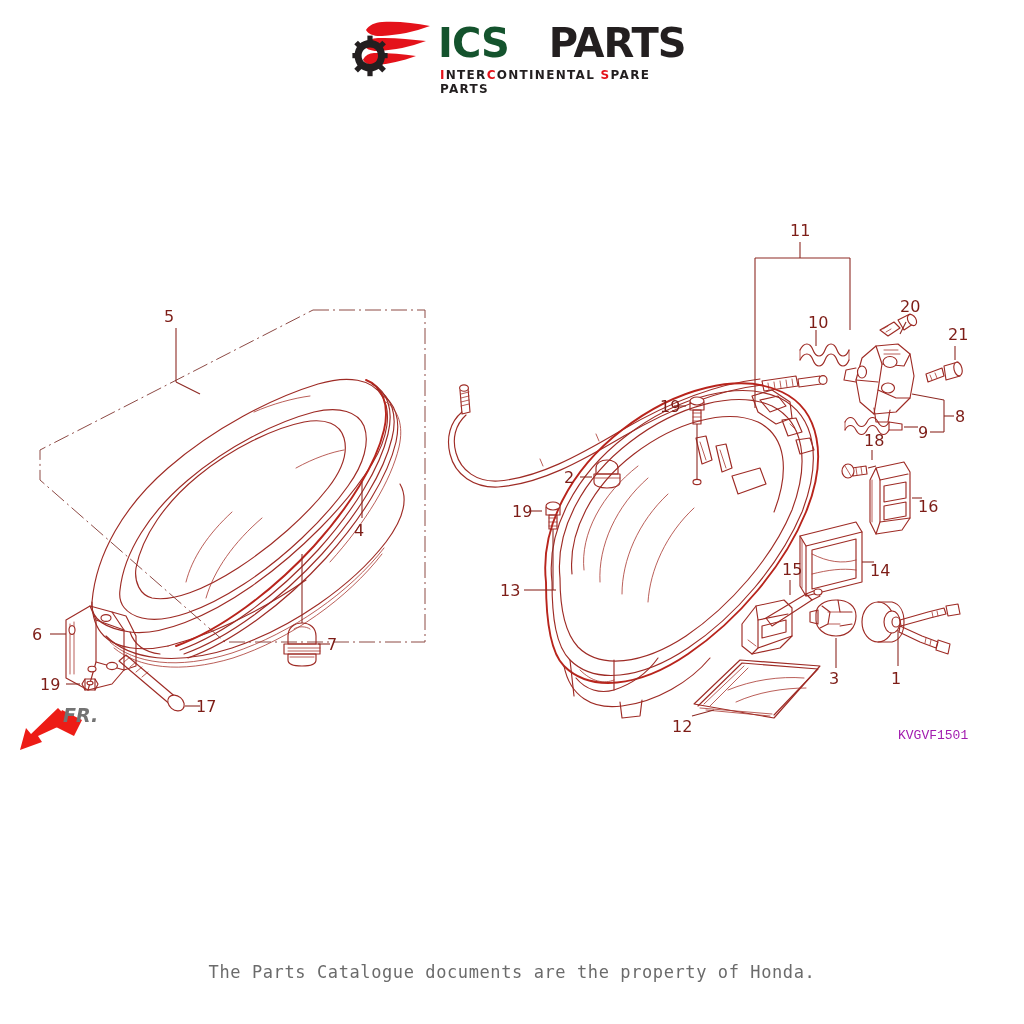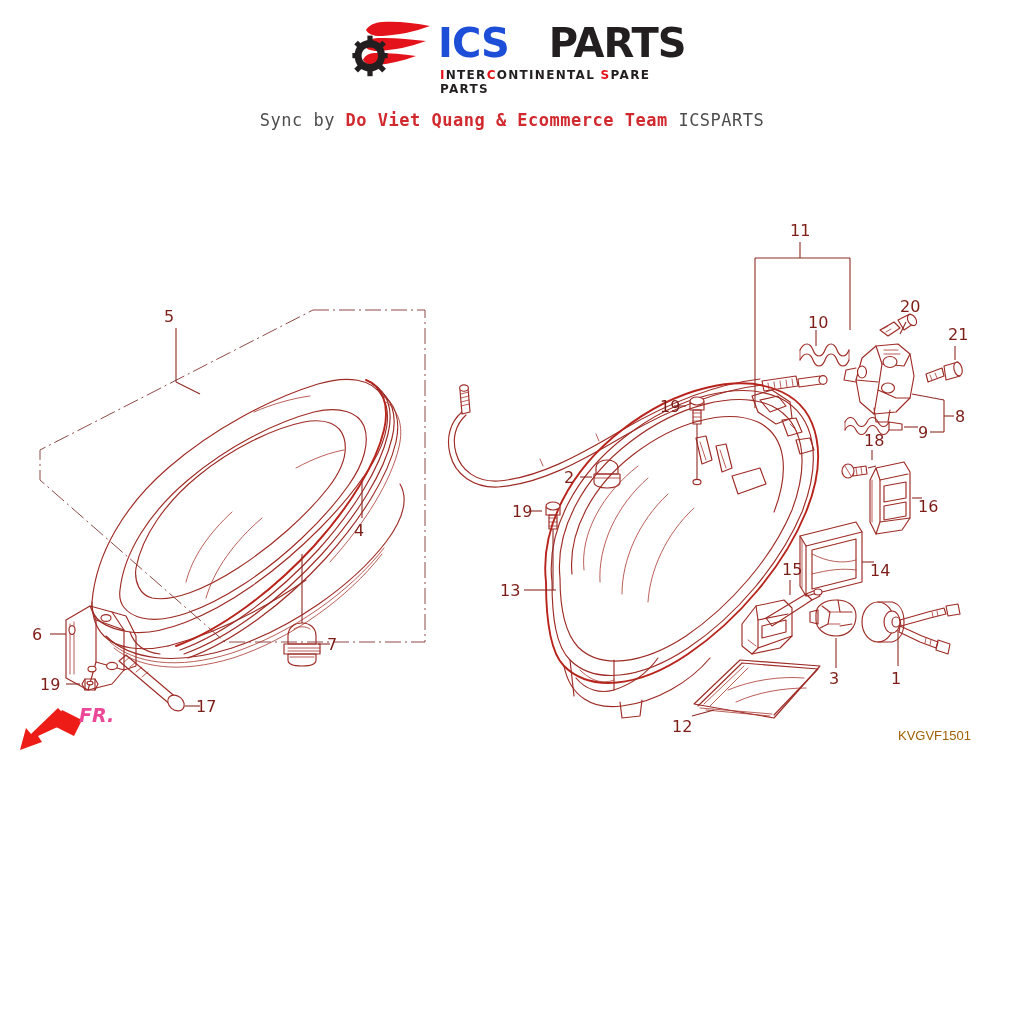--- a/index.html
+++ b/index.html
@@ -9,21 +9,21 @@
     overflow:hidden;position:relative;
   }
   #page{position:relative;width:1024px;height:1024px;}
 
   
   .header{position:absolute;left:0;top:0;width:1024px;height:150px;}
   .logo-wrap{position:absolute;left:352px;top:16px;width:330px;height:72px;}
   .logo-mark{position:absolute;left:0;top:4px;width:80px;height:62px;}
   .logo-text{position:absolute;left:86px;top:6px;font-family:"DejaVu Sans",sans-serif;
     font-weight:bold;font-size:40px;letter-spacing:-1px;line-height:42px;}
-  .logo-ics{color:#1d4ed8;}
+  .logo-ics{color:#14532d;}
   .logo-parts{color:#231f20;margin-left:40px;}
   .logo-sub{position:absolute;left:88px;top:52px;font-family:"DejaVu Sans",sans-serif;
     font-weight:bold;font-size:12px;letter-spacing:1.3px;color:#231f20;}
   .logo-sub .r{color:#E4121A;}
 
   .subtitle{position:absolute;left:0;top:110px;width:1024px;text-align:center;
     font-size:17px;color:#4d4d4d;letter-spacing:0.5px;}
   .subtitle .red{color:#d1292e;font-weight:bold;}
 
   
@@ -33,25 +33,25 @@
   
   .diagram{position:absolute;left:0;top:150px;width:1024px;height:640px;}
   svg{display:block;}
   .ln{fill:none;stroke:#9e2b25;stroke-width:1.15;stroke-linecap:round;stroke-linejoin:round;}
   .ln-b{fill:none;stroke:#b8241c;stroke-width:1.9;stroke-linecap:round;stroke-linejoin:round;}
   .ln-t{fill:none;stroke:#a8362f;stroke-width:0.8;stroke-linecap:round;stroke-linejoin:round;}
   .lead{fill:none;stroke:#8d2a24;stroke-width:1.1;}
   .chain{fill:none;stroke:#8d4a45;stroke-width:1.0;stroke-dasharray:16 4 2 4;}
   .num{font-family:"DejaVu Sans",sans-serif;font-size:16px;fill:#7d1d17;font-weight:normal;}
   .fill-w{fill:#ffffff;}
-  .code{position:absolute;left:898px;top:578px;font-family:Liberation Sans, sans-serif;
-    font-size:13px;color:#a16207;}
+  .code{position:absolute;left:898px;top:578px;font-family:Liberation Mono, monospace;
+    font-size:13px;color:#a21caf;}
   .fr{position:absolute;left:18px;top:556px;width:92px;height:52px;}
   .fr-txt{position:absolute;left:45px;top:-2px;font-family:"DejaVu Sans",sans-serif;
-    font-weight:bold;font-style:italic;font-size:19px;color:#ec4899;margin-left:16px;}
+    font-weight:bold;font-style:italic;font-size:19px;color:#737373;}
 </style>
 </head>
 <body>
 
 <div id="page">
 
   <div class="header">
 
     <div class="logo-wrap">
       <div class="logo-mark">
@@ -76,21 +76,20 @@
             </g>
           </g>
         </svg>
       </div>
 
       <div class="logo-text"><span class="logo-ics">ICS</span><span class="logo-parts">PARTS</span></div>
 
       <div class="logo-sub"><span class="r">I</span><span>NTER</span><span class="r">C</span><span>ONTINENTAL </span><span class="r">S</span><span>PARE PARTS</span></div>
     </div>
 
-    <div class="subtitle"><span>Sync by </span><span class="red">Do Viet Quang &amp; Ecommerce Team</span><span> ICSPARTS</span></div>
   </div>
 
   <div class="diagram">
 
     <svg width="1024" height="640" viewBox="0 0 1024 640">
 
       <g>
         <path class="chain" d="M313 160 L425 160 L425 492 L225 492 L40 330 L40 300 L313 160 Z"></path>
       </g>
 
@@ -451,14 +450,15 @@
       <svg width="92" height="52" viewBox="0 0 92 52">
         <path d="M46 8 L46 18 L20 30 L24 36 L2 44 L8 22 L13 28 L40 2 Z" fill="#ED1C16"></path>
         <path d="M44 4 L64 14 L56 30 L36 20 Z" fill="#ED1C16"></path>
       </svg>
       <div class="fr-txt">FR.</div>
     </div>
 
     <div class="code">KVGVF1501</div>
   </div>
 
+  <div class="footer">The Parts Catalogue documents are the property of Honda.</div>
 
 </div>
 
 </body></html>

